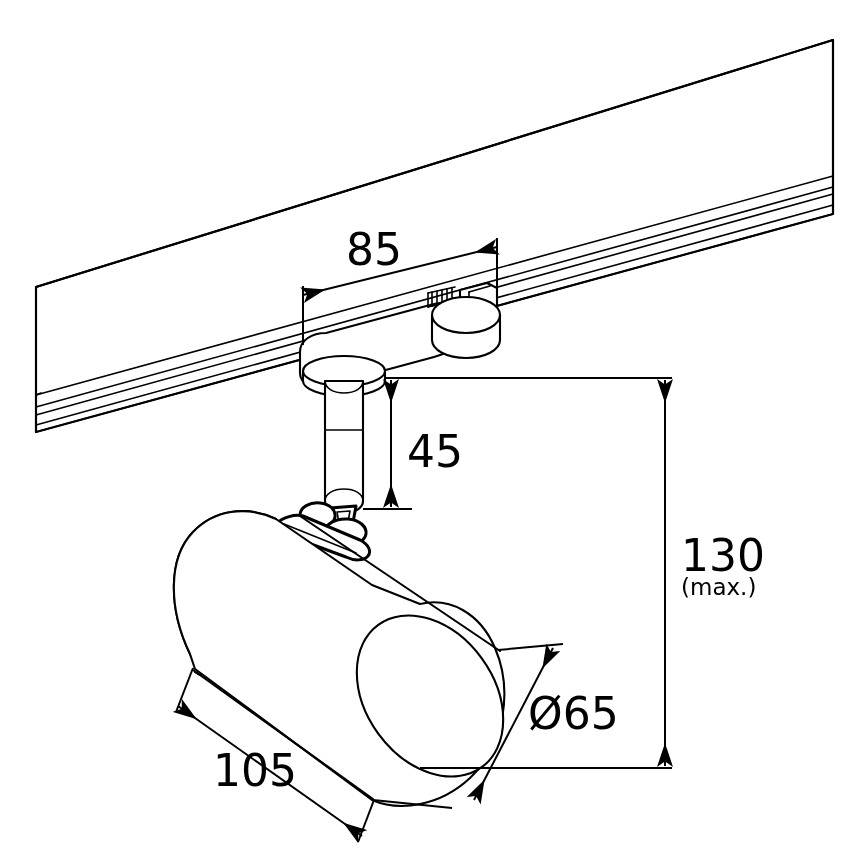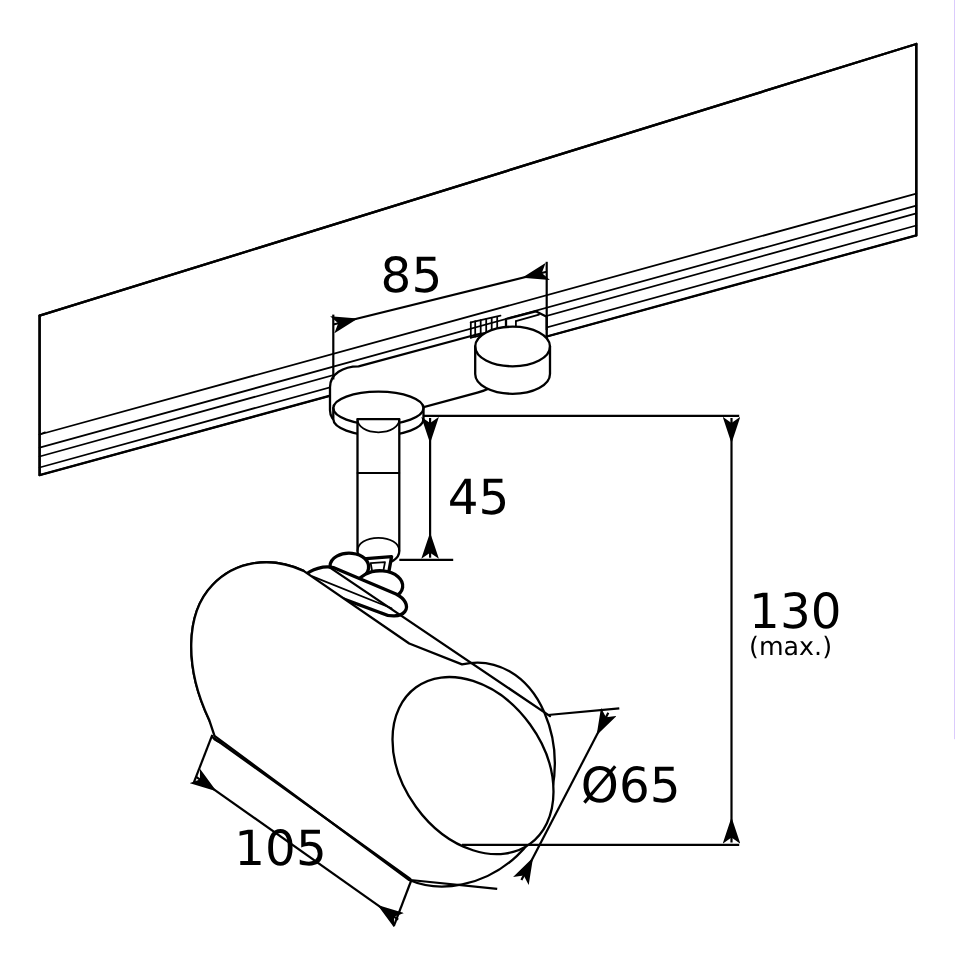--- a/index.html
+++ b/index.html
@@ -10,21 +10,21 @@
   body {
     width: 868px;
     height: 868px;
     font-family: "DejaVu Sans", sans-serif;
     overflow: hidden;
   }
   #drawing-root {
     position: relative;
     width: 868px;
     height: 672px;
-    background: #8b5cf6;
+    background: #a16207;
   }
   svg.tech-drawing {
     display: block;
     width: 868px;
     height: 868px;
   }
   .ln {
     fill: none;
     stroke: #000000;
     stroke-width: 2.1;

